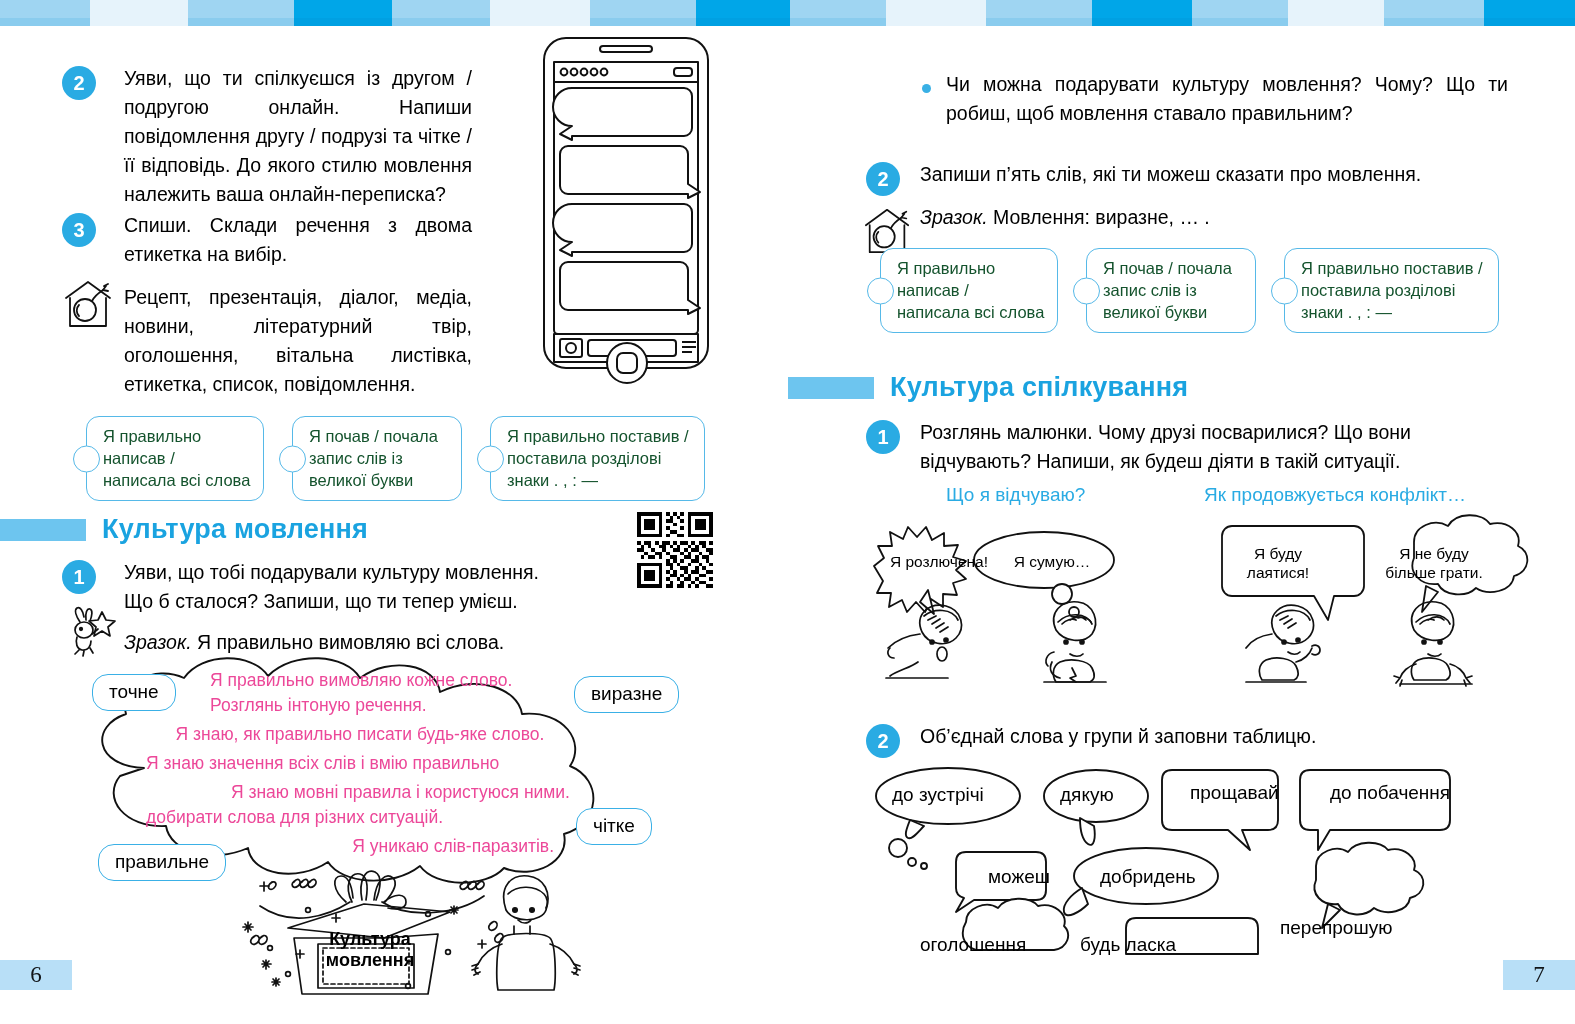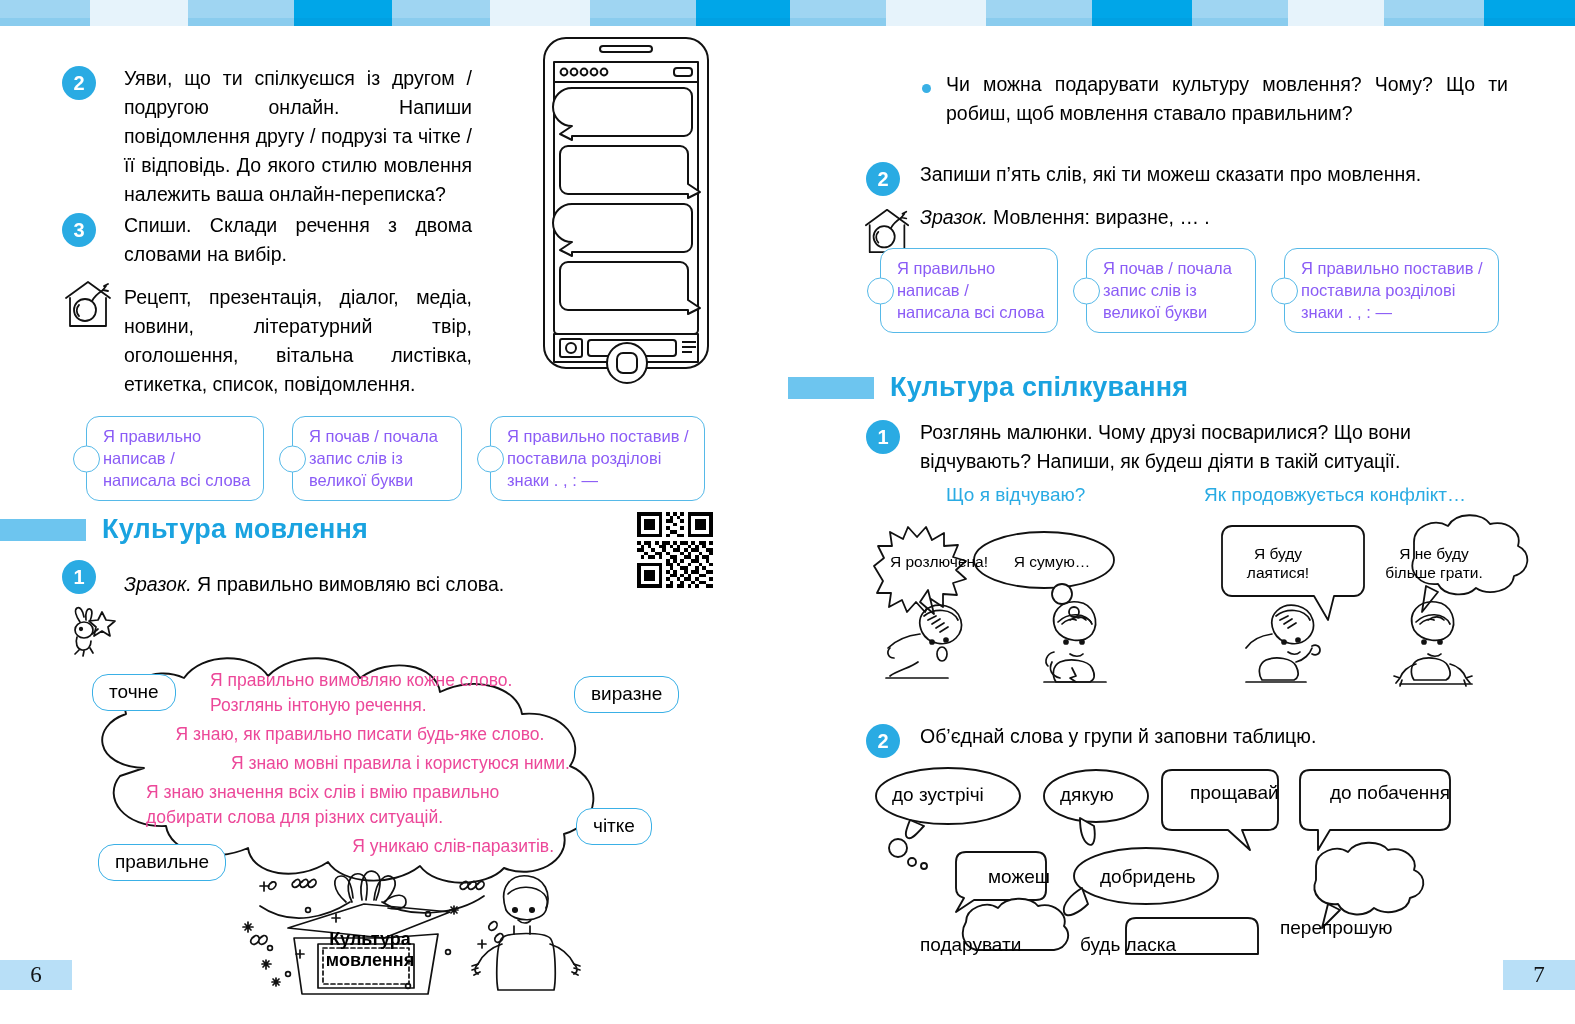--- a/index.html
+++ b/index.html
@@ -57,21 +57,21 @@
     color: #1aa3e0; font-size: 27px; font-weight: bold; letter-spacing: .2px;
     white-space: nowrap;
   }
 
   
   .assess-row { position: absolute; display: flex; }
   .assess {
     position: relative;
     border: 1.6px solid #56b9e8; border-radius: 13px;
     padding: 8px 11px 9px 16px;
-    font-size: 16.5px; line-height: 22px; color: #8b5cf6;
+    font-size: 16.5px; line-height: 22px; color: #14532d;
     background: #fff;
     min-height: 66px;
   }
   .assess .knob {
     position: absolute; left: -14px; top: 50%; transform: translateY(-50%);
     width: 27px; height: 27px; border-radius: 50%;
     border: 1.6px solid #56b9e8; background: #fff;
   }
 
   
@@ -165,21 +165,21 @@
 
 <div class="page" id="page-left">
 
   <div class="task" style="left:62px; top:38px; width:410px;">
     <div class="num-badge" style="left:0; top:2px;">2</div>
     <div class="ptext" style="margin-left:62px;">Уяви, що ти спілкуєшся із другом / подругою онлайн. Напиши повідомлення другу / подрузі та чітке / її відповідь. До якого стилю мовлення належить ваша онлайн-переписка?</div>
   </div>
 
   <div class="task" style="left:62px; top:185px; width:410px;">
     <div class="num-badge" style="left:0; top:2px;">3</div>
-    <div class="ptext" style="margin-left:62px;">Спиши. Склади речення з двома словами на вибір.</div>
+    <div class="ptext" style="margin-left:62px;">Спиши. Склади речення з двома етикетка на вибір.</div>
     <div class="ptext" style="margin-left:62px; margin-top:14px;">Рецепт, презентація, діалог, медіа, новини, літературний твір, оголошення, вітальна листівка, етикетка, список, повідомлення.</div>
   </div>
 
   <div style="position:absolute; left:62px; top:250px;">
     <svg width="54" height="56" viewBox="0 0 54 56">
       <g fill="none" stroke="#111" stroke-width="1.8" stroke-linejoin="round" stroke-linecap="round">
         <path d="M4 22 L26 6 L48 22"></path>
         <path d="M8 22 L8 50 L44 50 L44 22"></path>
         <circle cx="23" cy="34" r="11"></circle>
         <path d="M30 25 C33 19 38 16 41 14"></path>
@@ -364,20 +364,21 @@
           <rect x="11" y="20" width="2" height="1"></rect>
           <rect x="14" y="20" width="1" height="1"></rect>
         <rect x="16" y="20" width="1" height="1"></rect>
           <rect x="19" y="20" width="2" height="1"></rect>
       </g>
     </svg>
   </div>
 
   <div class="task" style="left:62px; top:532px; width:500px;">
     <div class="num-badge" style="left:0; top:2px;">1</div>
+    <div class="ptext no-just" style="margin-left:62px;">Уяви, що тобі подарували культуру мовлення. Що б сталося? Запиши, що ти тепер умієш.</div>
     <div class="ptext no-just" style="margin-left:62px; margin-top:12px;">
       <span class="italic">Зразок.</span>
       <span>Я правильно вимовляю всі слова.</span>
     </div>
   </div>
 
   <div style="position:absolute; left:66px; top:578px;">
     <svg width="52" height="54" viewBox="0 0 52 54">
       <g fill="none" stroke="#111" stroke-width="1.7" stroke-linejoin="round" stroke-linecap="round">
         <path d="M14 18 c-4 -6 -6 -12 -3 -14 c3 -2 6 3 7 9"></path>
@@ -414,22 +415,22 @@
 
   <div class="pill" style="left:92px; top:648px;">точне</div>
   <div class="pill" style="left:574px; top:650px;">виразне</div>
   <div class="pill" style="left:98px; top:818px;">правильне</div>
   <div class="pill" style="left:576px; top:782px;">чітке</div>
 
   <div class="cloud-text" style="left:140px; top:642px; width:440px;">
     <div style="text-align:left; padding-left:70px;">Я правильно вимовляю кожне слово.</div>
     <div style="text-align:left; padding-left:70px;">Розглянь інтоную речення.</div>
     <div style="text-align:center; margin-top:4px;">Я знаю, як правильно писати будь-яке слово.</div>
+    <div style="text-align:left; margin-top:4px; padding-left:6px;">Я знаю значення всіх слів і вмію правильно</div>
     <div style="text-align:right; margin-top:4px; padding-right:10px;">Я знаю мовні правила і користуюся ними.</div>
-    <div style="text-align:left; margin-top:4px; padding-left:6px;">Я знаю значення всіх слів і вмію правильно</div>
     <div style="text-align:left; padding-left:6px;">добирати слова для різних ситуацій.</div>
     <div style="text-align:right; margin-top:4px; padding-right:26px;">Я уникаю слів-паразитів.</div>
   </div>
 
   <div style="position:absolute; left:232px; top:830px;">
     <svg width="310" height="140" viewBox="0 0 310 140">
       <g fill="none" stroke="#111" stroke-width="1.7" stroke-linejoin="round" stroke-linecap="round">
 
         <path d="M120 46 c-8 -16 -2 -30 8 -28 c8 2 8 14 6 26"></path>
         <path d="M130 44 c-4 -20 4 -32 13 -28 c8 4 5 18 1 28"></path>
@@ -657,17 +658,17 @@
       </g>
     </svg>
   </div>
   <div class="word-bubble-text" style="left:112px; top:758px;">до зустрічі</div>
   <div class="word-bubble-text" style="left:280px; top:758px;">дякую</div>
   <div class="word-bubble-text" style="left:410px; top:756px;">прощавай</div>
   <div class="word-bubble-text" style="left:550px; top:756px;">до побачення</div>
   <div class="word-bubble-text" style="left:208px; top:840px;">можеш</div>
   <div class="word-bubble-text" style="left:320px; top:840px;">добридень</div>
   <div class="word-bubble-text" style="left:500px; top:891px;">перепрошую</div>
-  <div class="word-bubble-text" style="left:140px; top:908px;">подарувати</div>
+  <div class="word-bubble-text" style="left:140px; top:908px;">оголошення</div>
   <div class="word-bubble-text" style="left:300px; top:908px;">будь ласка</div>
 
   <div class="folio" id="folio-right">7</div>
 </div>
 
 </body></html>

